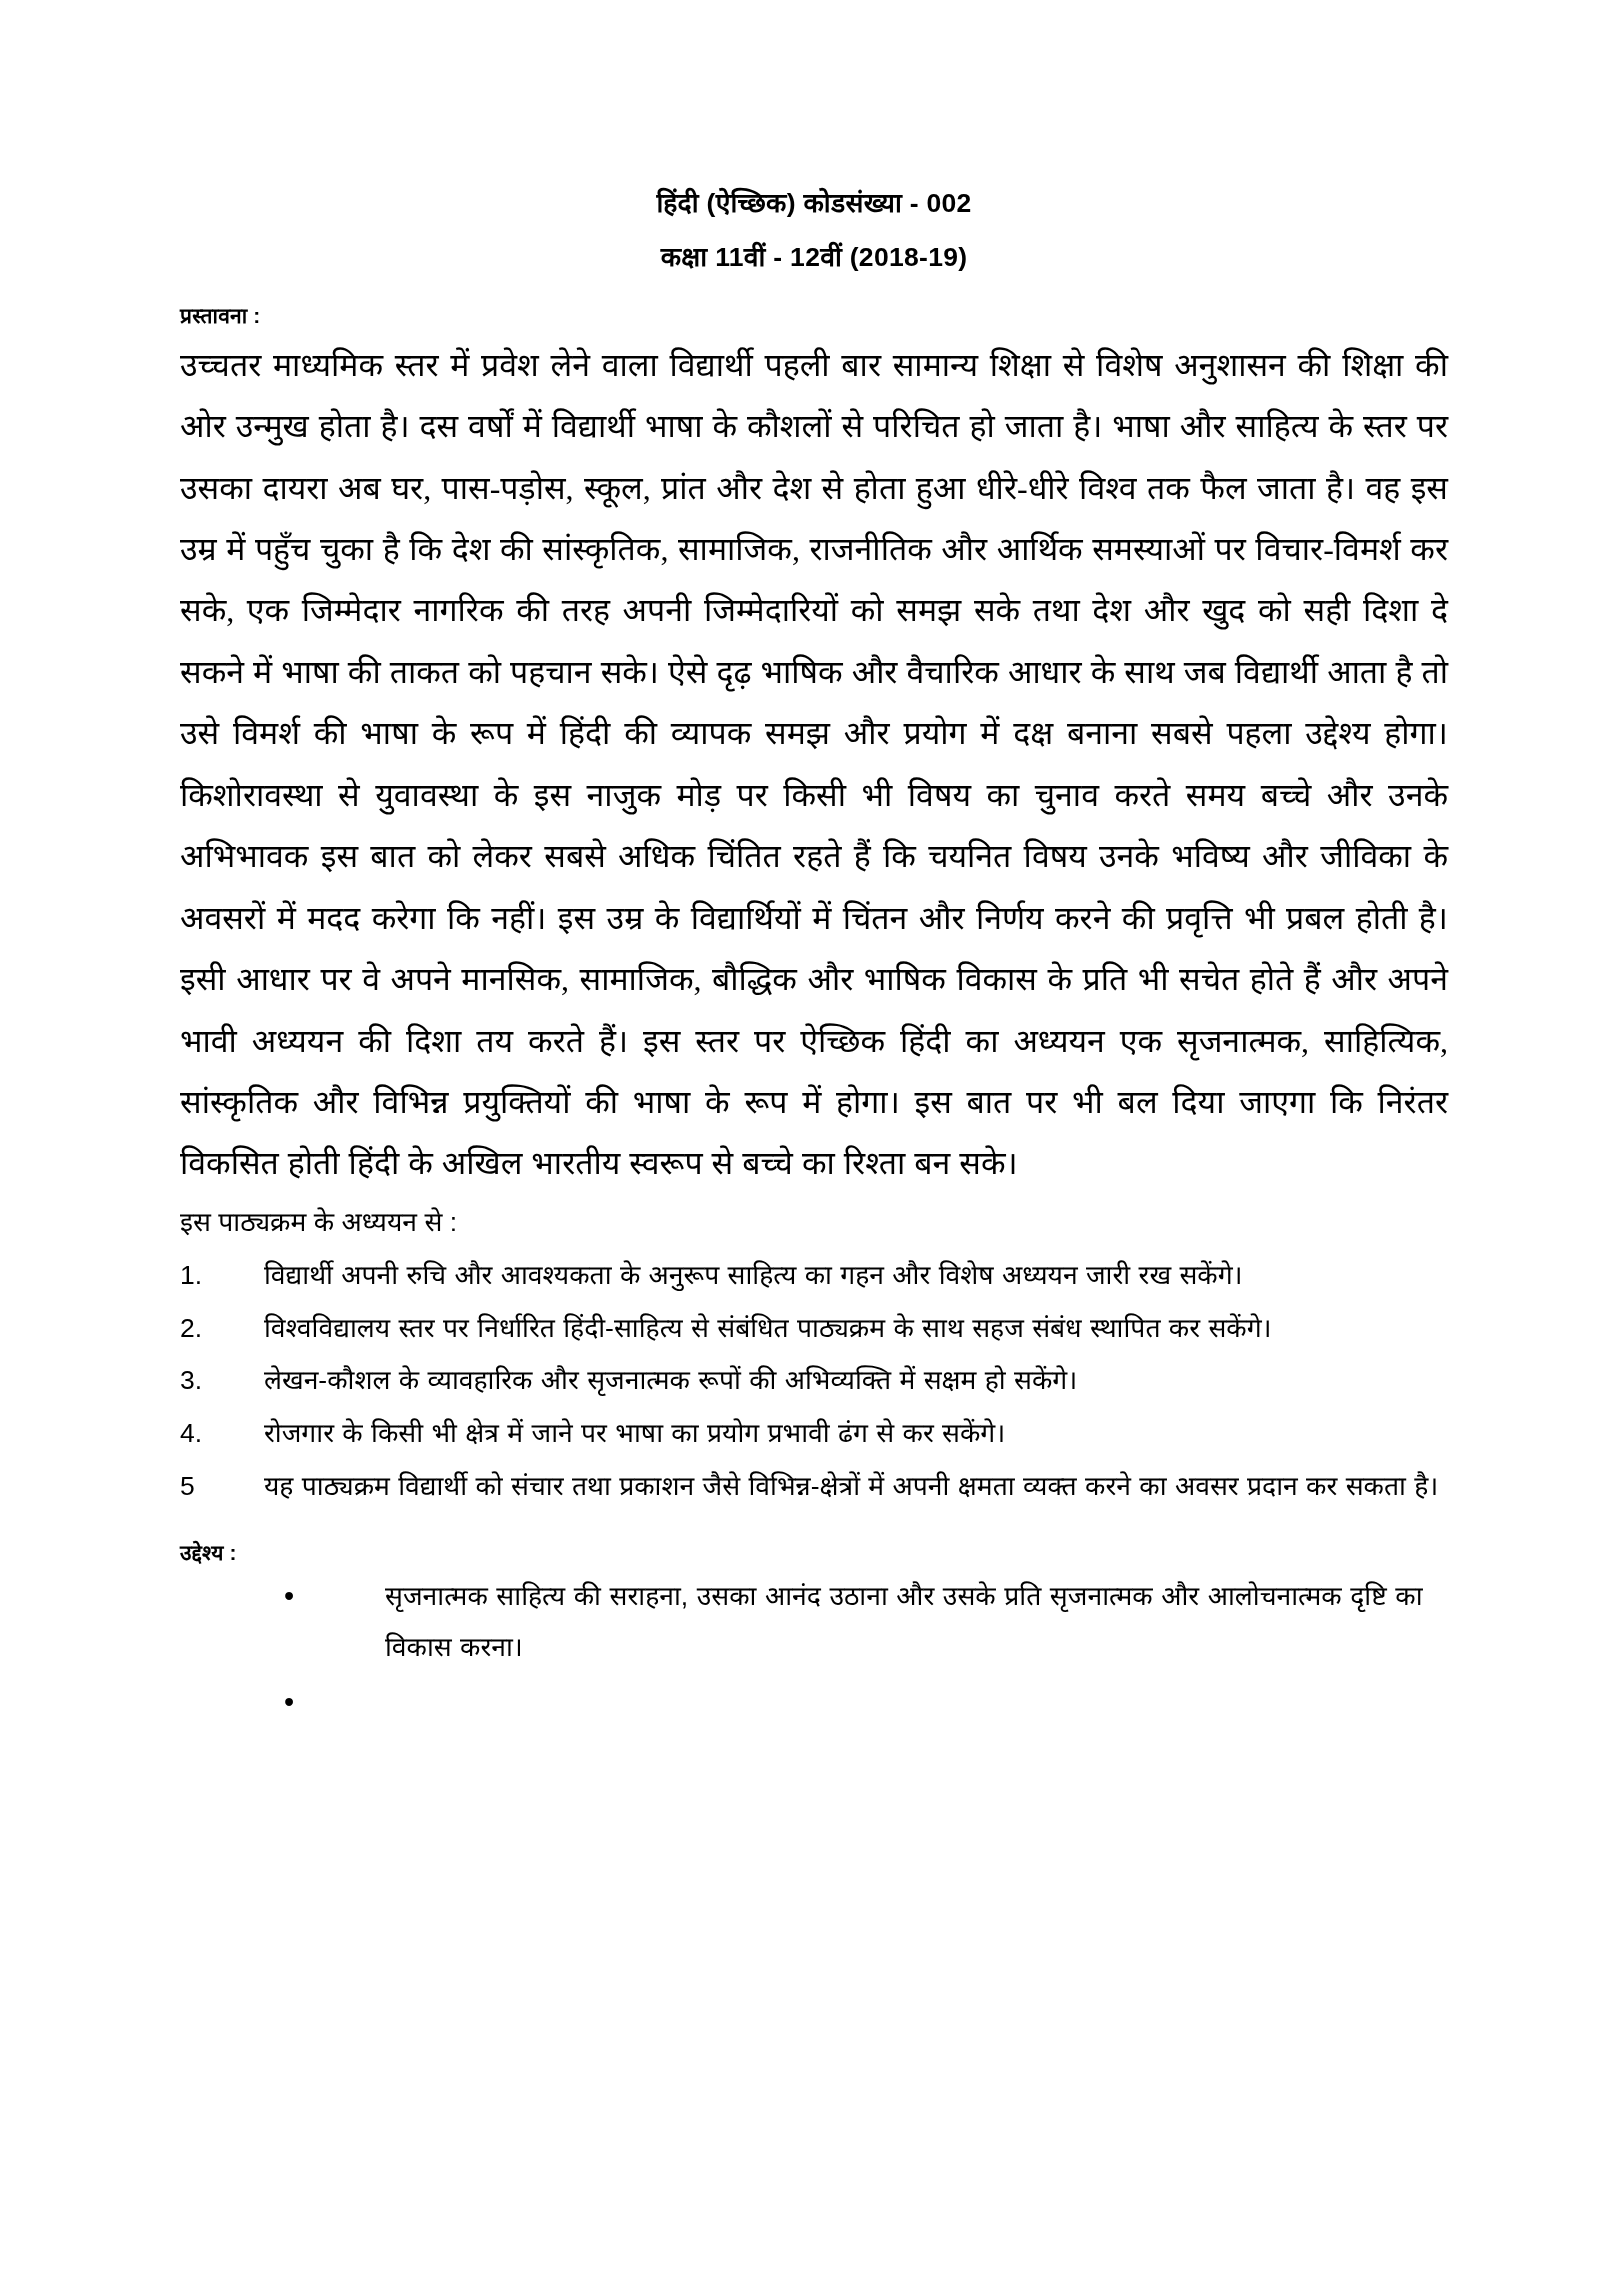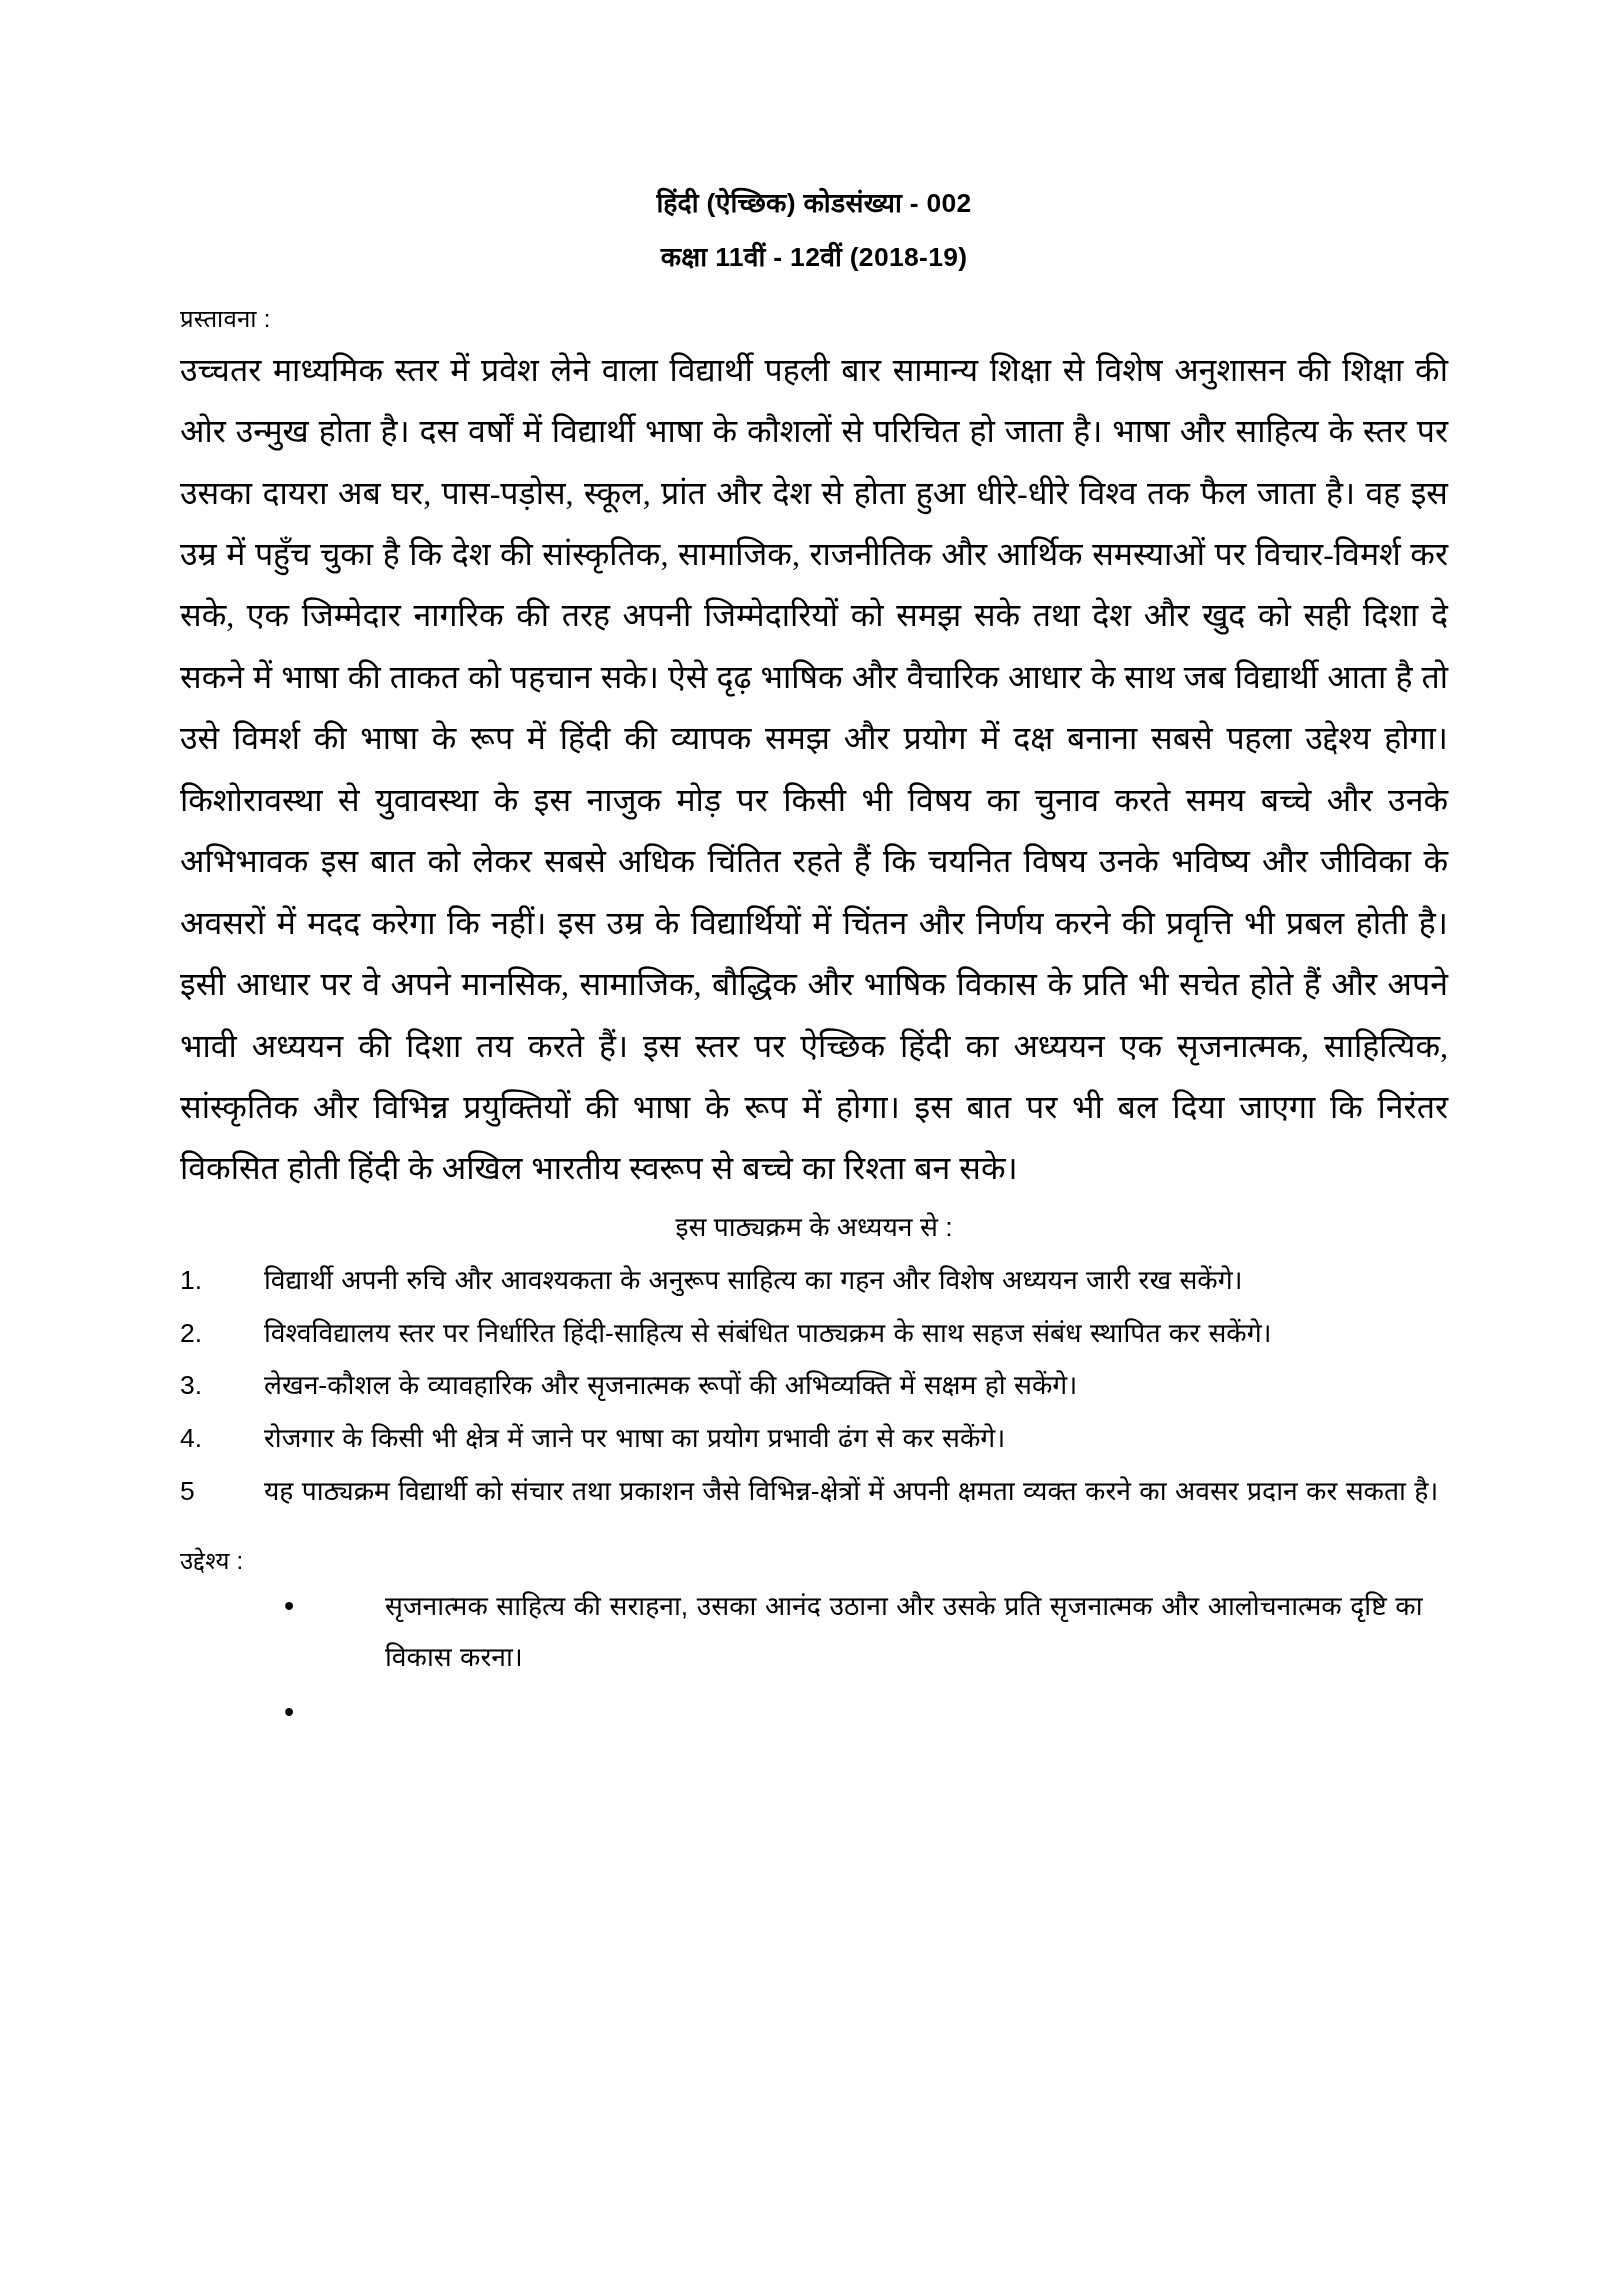--- a/index.html
+++ b/index.html
@@ -34,41 +34,40 @@
   .doc-subtitle {
     text-align: center;
     font-weight: bold;
     font-size: 26.5px;
     line-height: 1.35;
     letter-spacing: 0.3px;
     margin: 8px;
     padding-top: 9.8px;
   }
   .section-heading {
-    font-weight: normal;
-    font-size: 24px;
+    font-weight: bold;
+    font-size: 21px;
     margin: 25.5px 0 5.9px 0;
     letter-spacing: 0.2px;
   }
   .section-heading.objectives {
   }
   .body-para {
     font-size: 32px;
     line-height: 1.92;
     text-align: justify;
     text-align-last: left;
     margin: 0 0 2px 0;
     word-spacing: 1px;
     font-family: Liberation Serif, serif;
   }
   .lead-line {
     font-size: 26.5px;
     line-height: 1.92;
     margin: 0 0 2px 0;
-    text-align: center;
   }
   .num-list {
     margin: 0;
     padding: 0;
     list-style: none;
   }
   .num-item {
     display: flex;
     align-items: flex-start;
     font-size: 26.5px;

